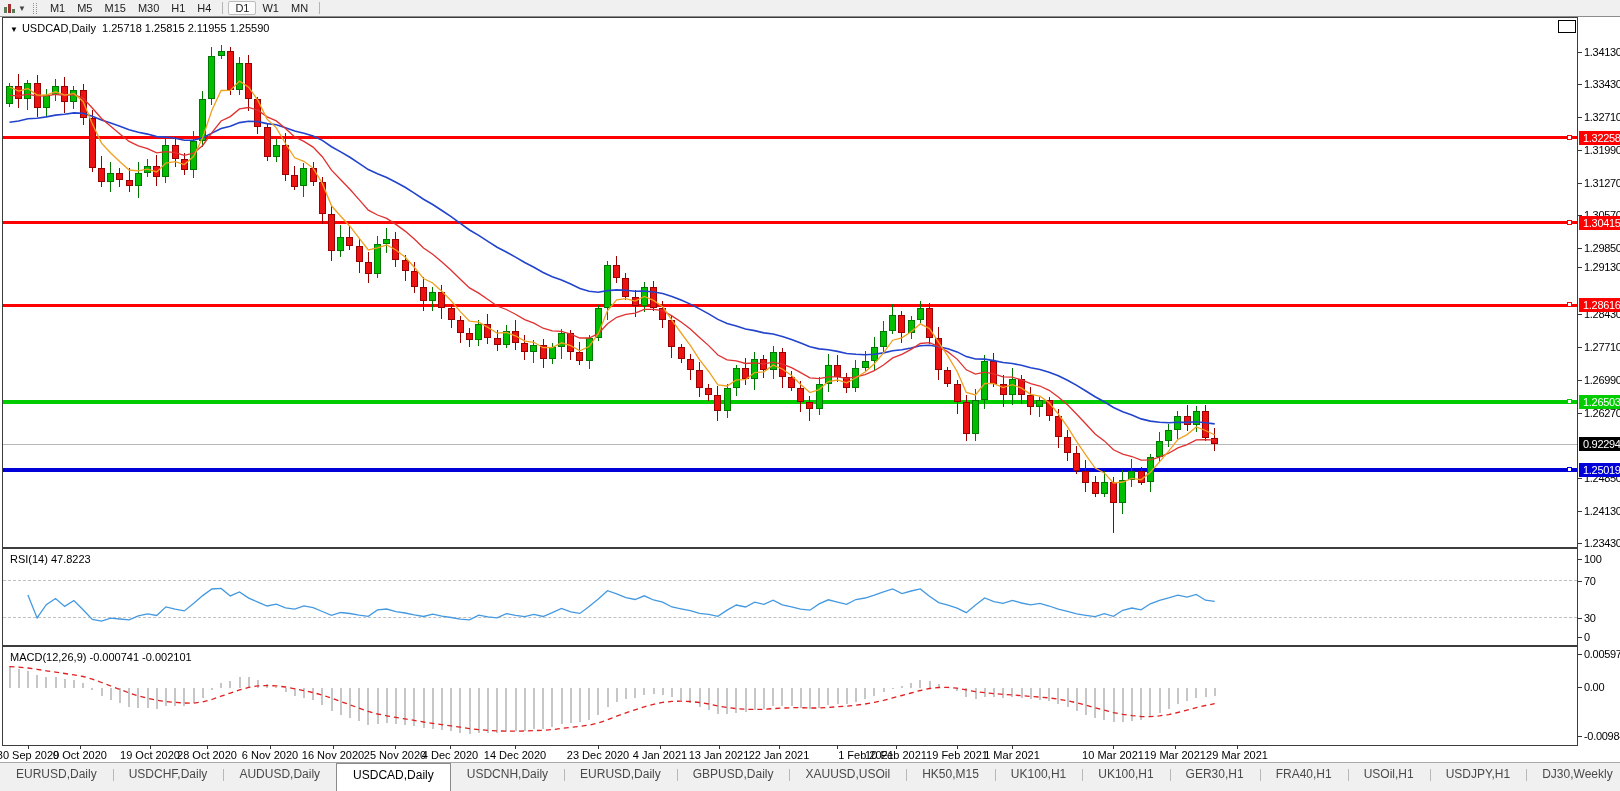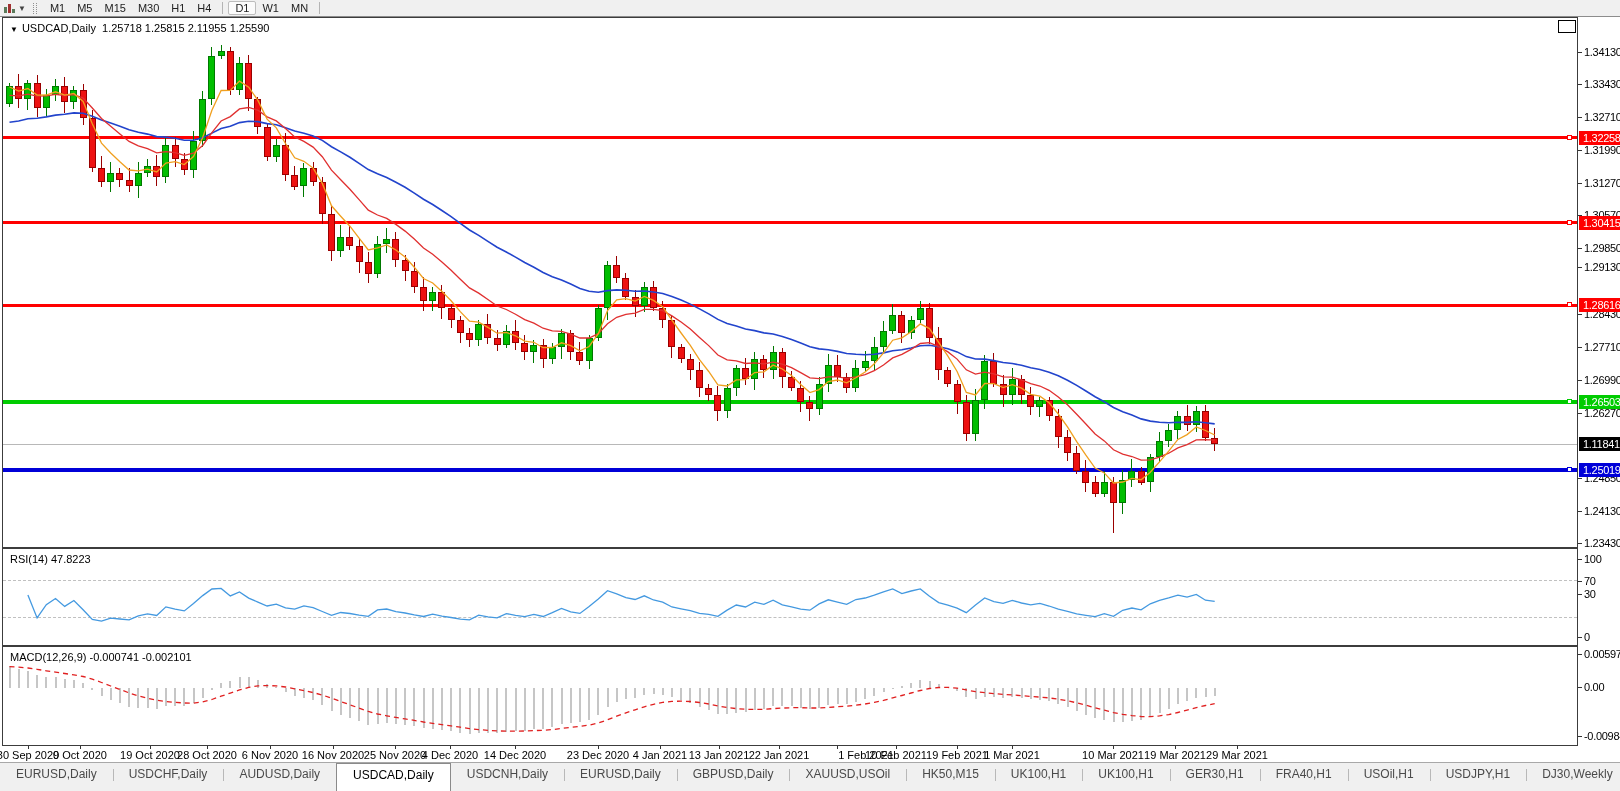--- a/index.html
+++ b/index.html
@@ -537,24 +537,24 @@
       <div class="axlab" style="top:362.7px"><span class="tick"></span>1.26990</div>
       <div class="axlab" style="top:395.7px"><span class="tick"></span>1.26270</div>
       <div class="axlab" style="top:460.9px"><span class="tick"></span>1.24850</div>
       <div class="axlab" style="top:493.9px"><span class="tick"></span>1.24130</div>
       <div class="axlab" style="top:526.0px"><span class="tick"></span>1.23430</div>
       <div class="badge" style="top:120.9px;background:#ff0000">1.32258</div>
       <div class="badge" style="top:205.5px;background:#ff0000">1.30415</div>
       <div class="badge" style="top:288.0px;background:#ff0000">1.28616</div>
       <div class="badge" style="top:385.0px;background:#00cc00">1.26503</div>
       <div class="badge" style="top:453.1px;background:#0000d8">1.25019</div>
-      <div class="badge" style="top:426.9px;background:#000000">1.11841</div>
+      <div class="badge" style="top:426.9px;background:#000000">0.92294</div>
       <div class="axlab" style="top:542px"><span class="tick"></span>100</div>
       <div class="axlab" style="top:564px"><span class="tick"></span>70</div>
-      <div class="axlab" style="top:577px"><span class="tick"></span>30</div>
+      <div class="axlab" style="top:601px"><span class="tick"></span>30</div>
       <div class="axlab" style="top:620px"><span class="tick"></span>0</div>
       <div class="axlab" style="top:637px"><span class="tick"></span>0.005978</div>
       <div class="axlab" style="top:670px"><span class="tick"></span>0.00</div>
       <div class="axlab" style="top:719px"><span class="tick"></span>-0.009849</div>
     </div>
 
   <div class="date-axis" id="date-axis">
       <div class="dtick" style="left:28px"></div>
       <div class="dlab" style="left:28px">30 Sep 2020</div>
       <div class="dtick" style="left:80px"></div>

